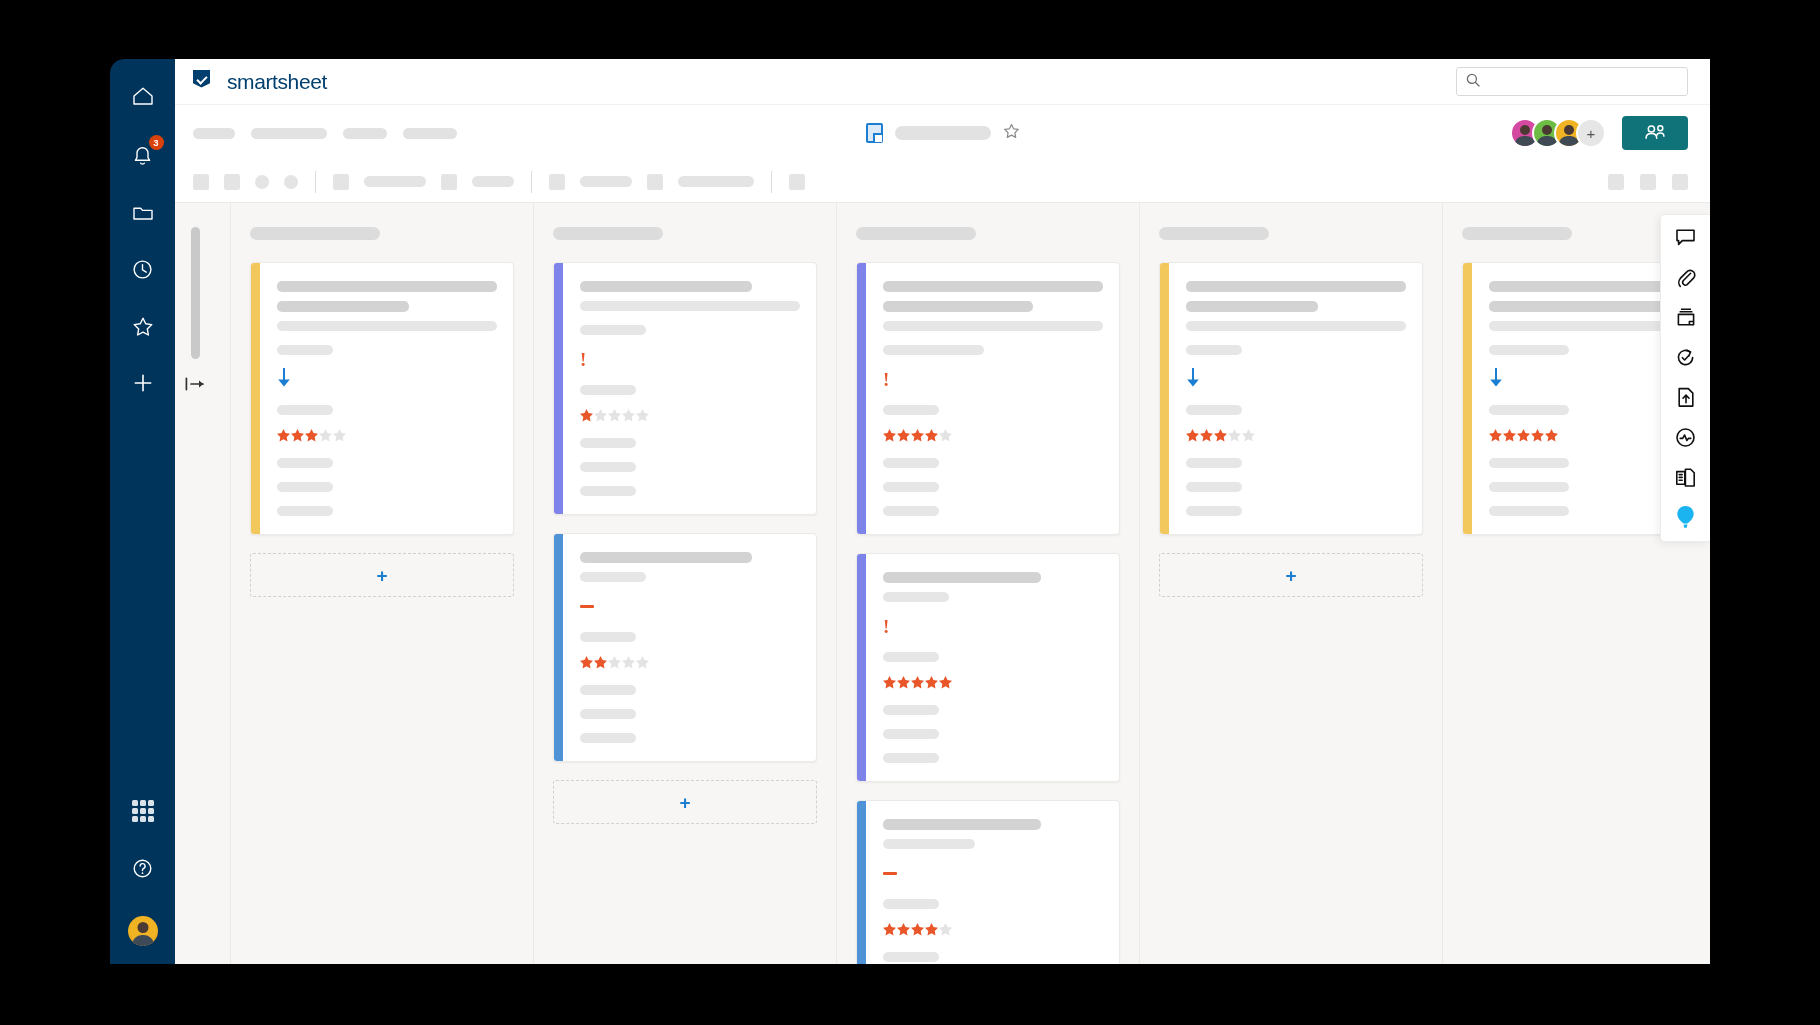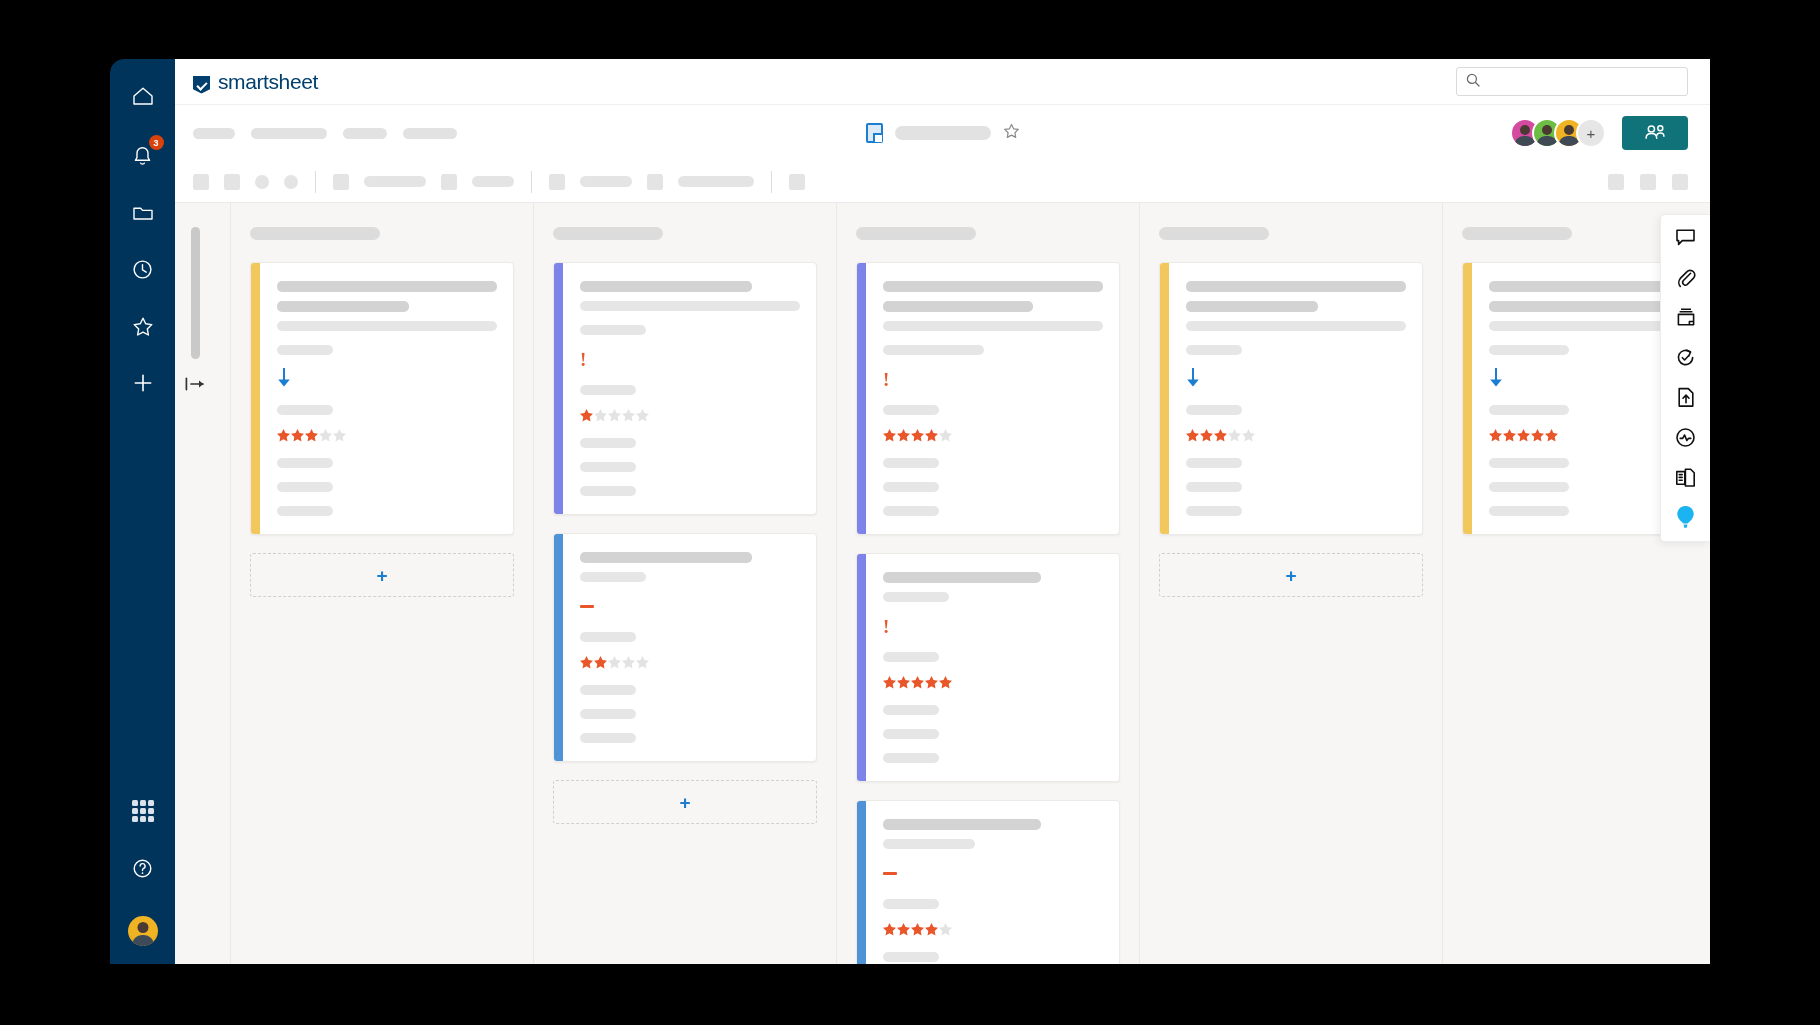--- a/index.html
+++ b/index.html
@@ -89,21 +89,21 @@
   }
 
   
   #topbar {
     height: 46px; flex: 0 0 46px;
     display: flex; align-items: center;
     padding: 0 22px 0 18px;
     border-bottom: 1px solid #f0f0f0;
     background: #fff;
   }
-  #brand { display: flex; align-items: flex-end; gap: 8px; }
+  #brand { display: flex; align-items: flex-start; gap: 17px; }
   #brand .logo-mark {
     width: 17px; height: 18px;
     background: #003f6e;
     clip-path: polygon(0 0, 100% 0, 100% 76%, 50% 100%, 0 76%);
     position: relative;
   }
   #brand .logo-mark::after {
     content: "";
     position: absolute; left: 3.5px; top: 6px;
     width: 8px; height: 4px;

